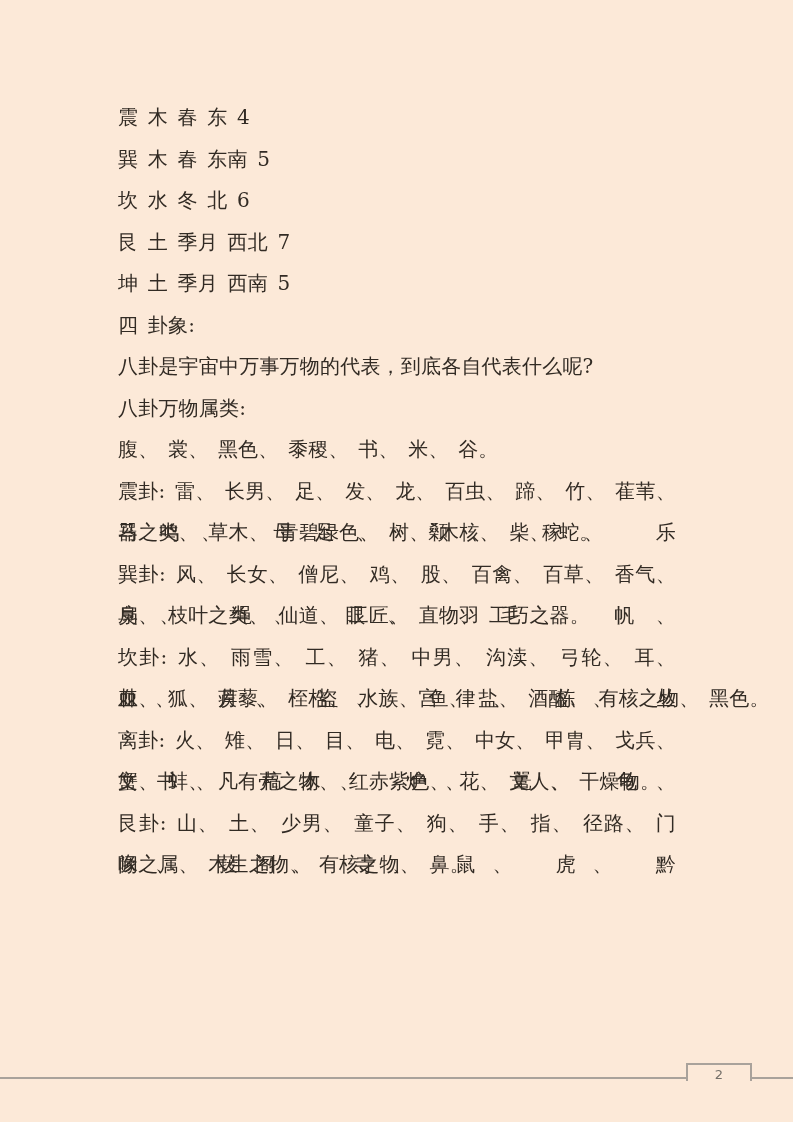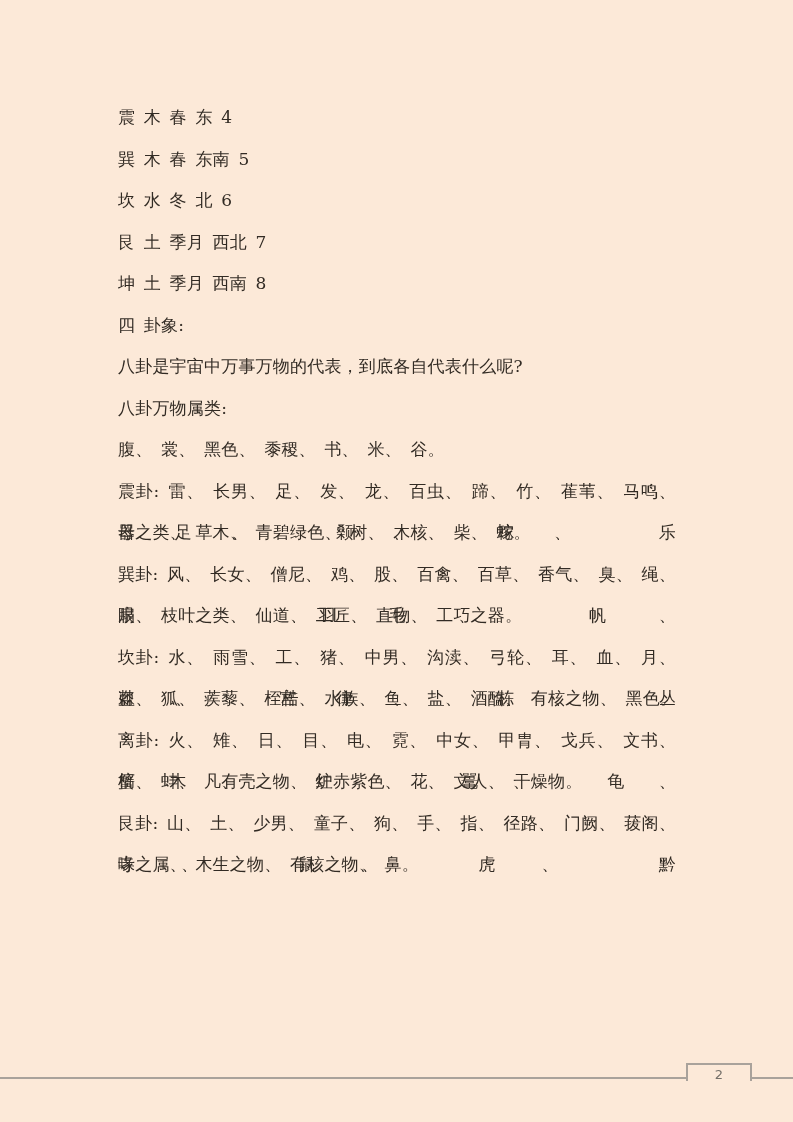--- a/index.html
+++ b/index.html
@@ -13,21 +13,21 @@
     background: #fce9d8;
     overflow: hidden;
     font-family: "DejaVu Serif", "Liberation Serif", serif;
   }
   .text-block {
     position: absolute;
     left: 118px;
     top: 97px;
     width: 558px;
     color: #322b24;
-    font-size: 17px;
+    font-size: 20px;
   }
   .line {
     height: 41.5px;
     line-height: 41.5px;
     white-space: nowrap;
     word-spacing: 3px;
     letter-spacing: 0.2px;
   }
   .line.justify {
     white-space: normal;
@@ -65,21 +65,21 @@
   }
 </style>
 </head>
 <body>
 
 <div class="text-block">
   <div class="line">震 木 春 东 4</div>
   <div class="line">巽 木 春 东南 5</div>
   <div class="line">坎 水 冬 北 6</div>
   <div class="line">艮 土 季月 西北 7</div>
-  <div class="line">坤 土 季月 西南 8</div>
+  <div class="line">坤 土 季月 西南 5</div>
   <div class="line">四 卦象:</div>
   <div class="line">八卦是宇宙中万事万物的代表，到底各自代表什么呢?</div>
   <div class="line">八卦万物属类:</div>
   <div class="line">腹、 裳、 黑色、 黍稷、 书、 米、 谷。</div>
   <div class="line justify">震卦: 雷、 长男、 足、 发、 龙、 百虫、 蹄、 竹、 萑苇、 马鸣、 母足、 颡、 稼、 乐</div>
   <div class="line">器之类、 草木、 青碧绿色、 树、 木核、 柴、 蛇。</div>
   <div class="line justify">巽卦: 风、 长女、 僧尼、 鸡、 股、 百禽、 百草、 香气、 臭、 绳、 眼、 羽毛、 帆、</div>
   <div class="line">扇、 枝叶之类、 仙道、 工匠、 直物、 工巧之器。</div>
   <div class="line justify">坎卦: 水、 雨雪、 工、 猪、 中男、 沟渎、 弓轮、 耳、 血、 月、 盗、 宫律、 栋、 丛</div>
   <div class="line">棘、 狐、 蒺藜、 桎梏、 水族、 鱼、 盐、 酒醢、 有核之物、 黑色。</div>

